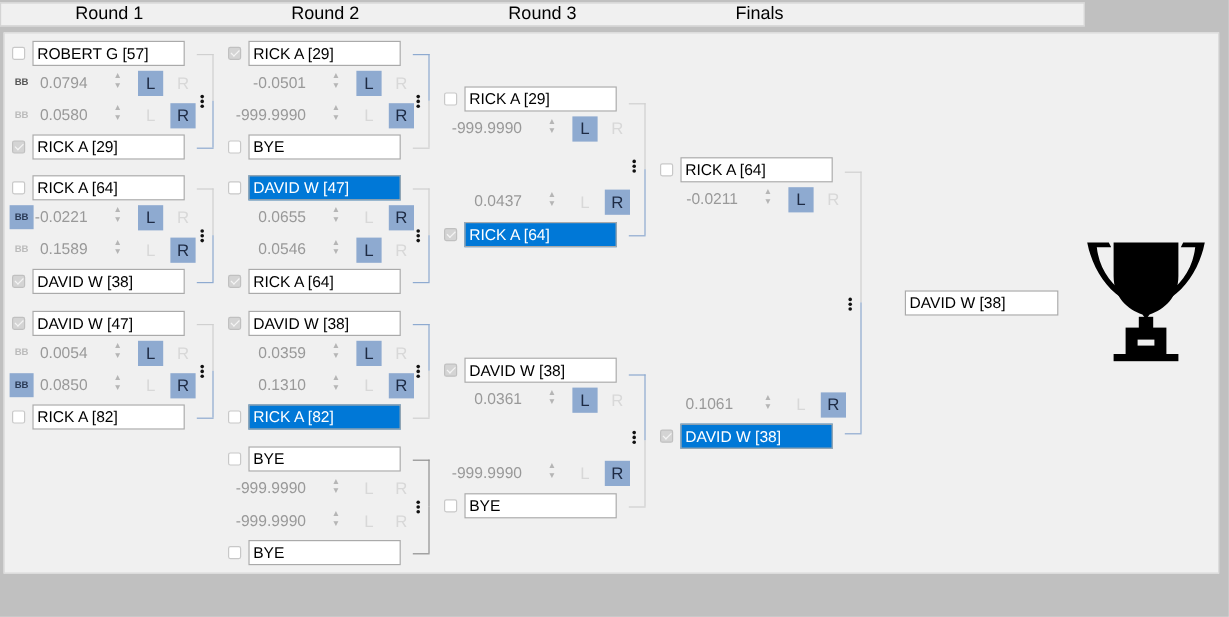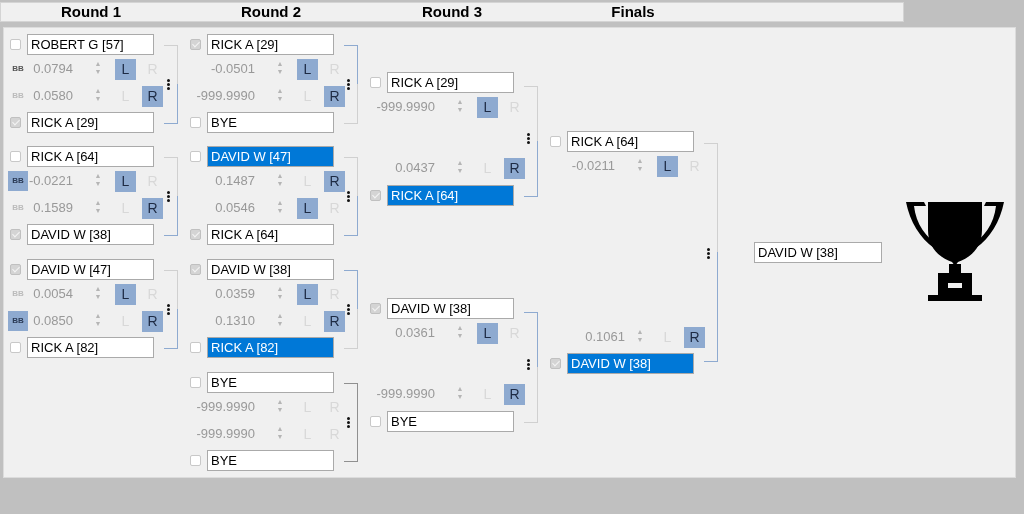--- a/index.html
+++ b/index.html
@@ -1,21 +1,21 @@
 <!DOCTYPE html>
 <html><head>
 <meta charset="utf-8">
 <style>
   html, body { margin:0; padding:0; }
   body {
     width:1024px; height:514px; background:#c0c0c0; position:relative; overflow:hidden;
     font-family:"Liberation Sans", "DejaVu Sans", sans-serif; font-size:13px; color:#000;
   }
   .header-bar { position:absolute; left:0; top:2px; width:904px; height:20px; background:#f0f0f0; border:1px solid #d4d4d4; box-sizing:border-box; }
-  .round-label { position:absolute; top:3px; font-size:15px; color:#000; text-align:center; width:120px;font-weight:bold; }
+  .round-label { position:absolute; top:3px; font-size:15px; color:#000; text-align:center; width:120px; }
   .panel { position:absolute; left:3px; top:27px; width:1013px; height:451px; background:#f0f0f0; border:1px solid #dcdcdc; box-sizing:border-box; }
 
   .chk { position:absolute; width:11px; height:11px; border:1px solid #c8c8c8; background:#fff; border-radius:2px; box-sizing:border-box; }
   .chk.on { background:#d4d4d4; border-color:#c0c0c0; }
   .chk.on::after { content:""; position:absolute; left:3px; top:0px; width:3px; height:6px; border:solid #f4f4f4; border-width:0 1.5px 1.5px 0; transform:rotate(45deg); }
 
   .name { position:absolute; width:127px; height:21px; background:#fff; border:1px solid #aaa; box-sizing:border-box; padding:1px 3px; font-size:13px; line-height:17px; white-space:nowrap; overflow:hidden; color:#000; }
   .name.sel { background:#0078d7; color:#fff; border-color:#aaa; }
 
   .bb { position:absolute; width:20px; height:20px; font-size:8px; font-weight:bold; line-height:20px; text-align:center; color:#555; }
@@ -167,21 +167,21 @@
       <i></i>
     </span>
     <div class="conn" style="left:344px;top:0;">
       <span class="b" style="left:0;top:45px;width:14px;height:1px"></span>
       <span class="b" style="left:13px;top:45px;width:1px;height:39px"></span>
       <span class="l" style="left:13px;top:84px;width:1px;height:39px"></span>
       <span class="l" style="left:0;top:123px;width:14px;height:1px"></span>
     </div>
     <span class="chk" style="left:190px;top:151px"></span>
     <div class="name sel" style="left:207px;top:146px">DAVID W [47]</div>
-    <span class="num" style="left:195px;top:171px">0.1487</span>
+    <span class="num" style="left:195px;top:171px">0.0655</span>
     <span class="spin" style="left:276px;top:172px">
       <span style="display: block;">▲</span>
       <span style="display: block;">▼</span>
     </span>
     <span class="btn" style="left:297px;top:171px">L</span>
     <span class="btn on" style="left:324px;top:171px">R</span>
     <span class="num" style="left:195px;top:198px">0.0546</span>
     <span class="spin" style="left:276px;top:199px">
       <span style="display: block;">▲</span>
       <span style="display: block;">▼</span>
@@ -319,21 +319,21 @@
     </div>
     <span class="chk" style="left:550px;top:136px"></span>
     <div class="name" style="left:567px;top:131px">RICK A [64]</div>
     <span class="num" style="left:555px;top:156px">-0.0211</span>
     <span class="spin" style="left:636px;top:157px">
       <span style="display: block;">▲</span>
       <span style="display: block;">▼</span>
     </span>
     <span class="btn on" style="left:657px;top:156px">L</span>
     <span class="btn" style="left:684px;top:156px">R</span>
-    <span class="num" style="left:565px;top:327px">0.1061</span>
+    <span class="num" style="left:551px;top:327px">0.1061</span>
     <span class="spin" style="left:636px;top:328px">
       <span style="display: block;">▲</span>
       <span style="display: block;">▼</span>
     </span>
     <span class="btn" style="left:657px;top:327px">L</span>
     <span class="btn on" style="left:684px;top:327px">R</span>
     <span class="chk on" style="left:550px;top:358px"></span>
     <div class="name sel" style="left:567px;top:353px">DAVID W [38]</div>
     <span class="dots" style="left:707px;top:248px">
       <i></i>

